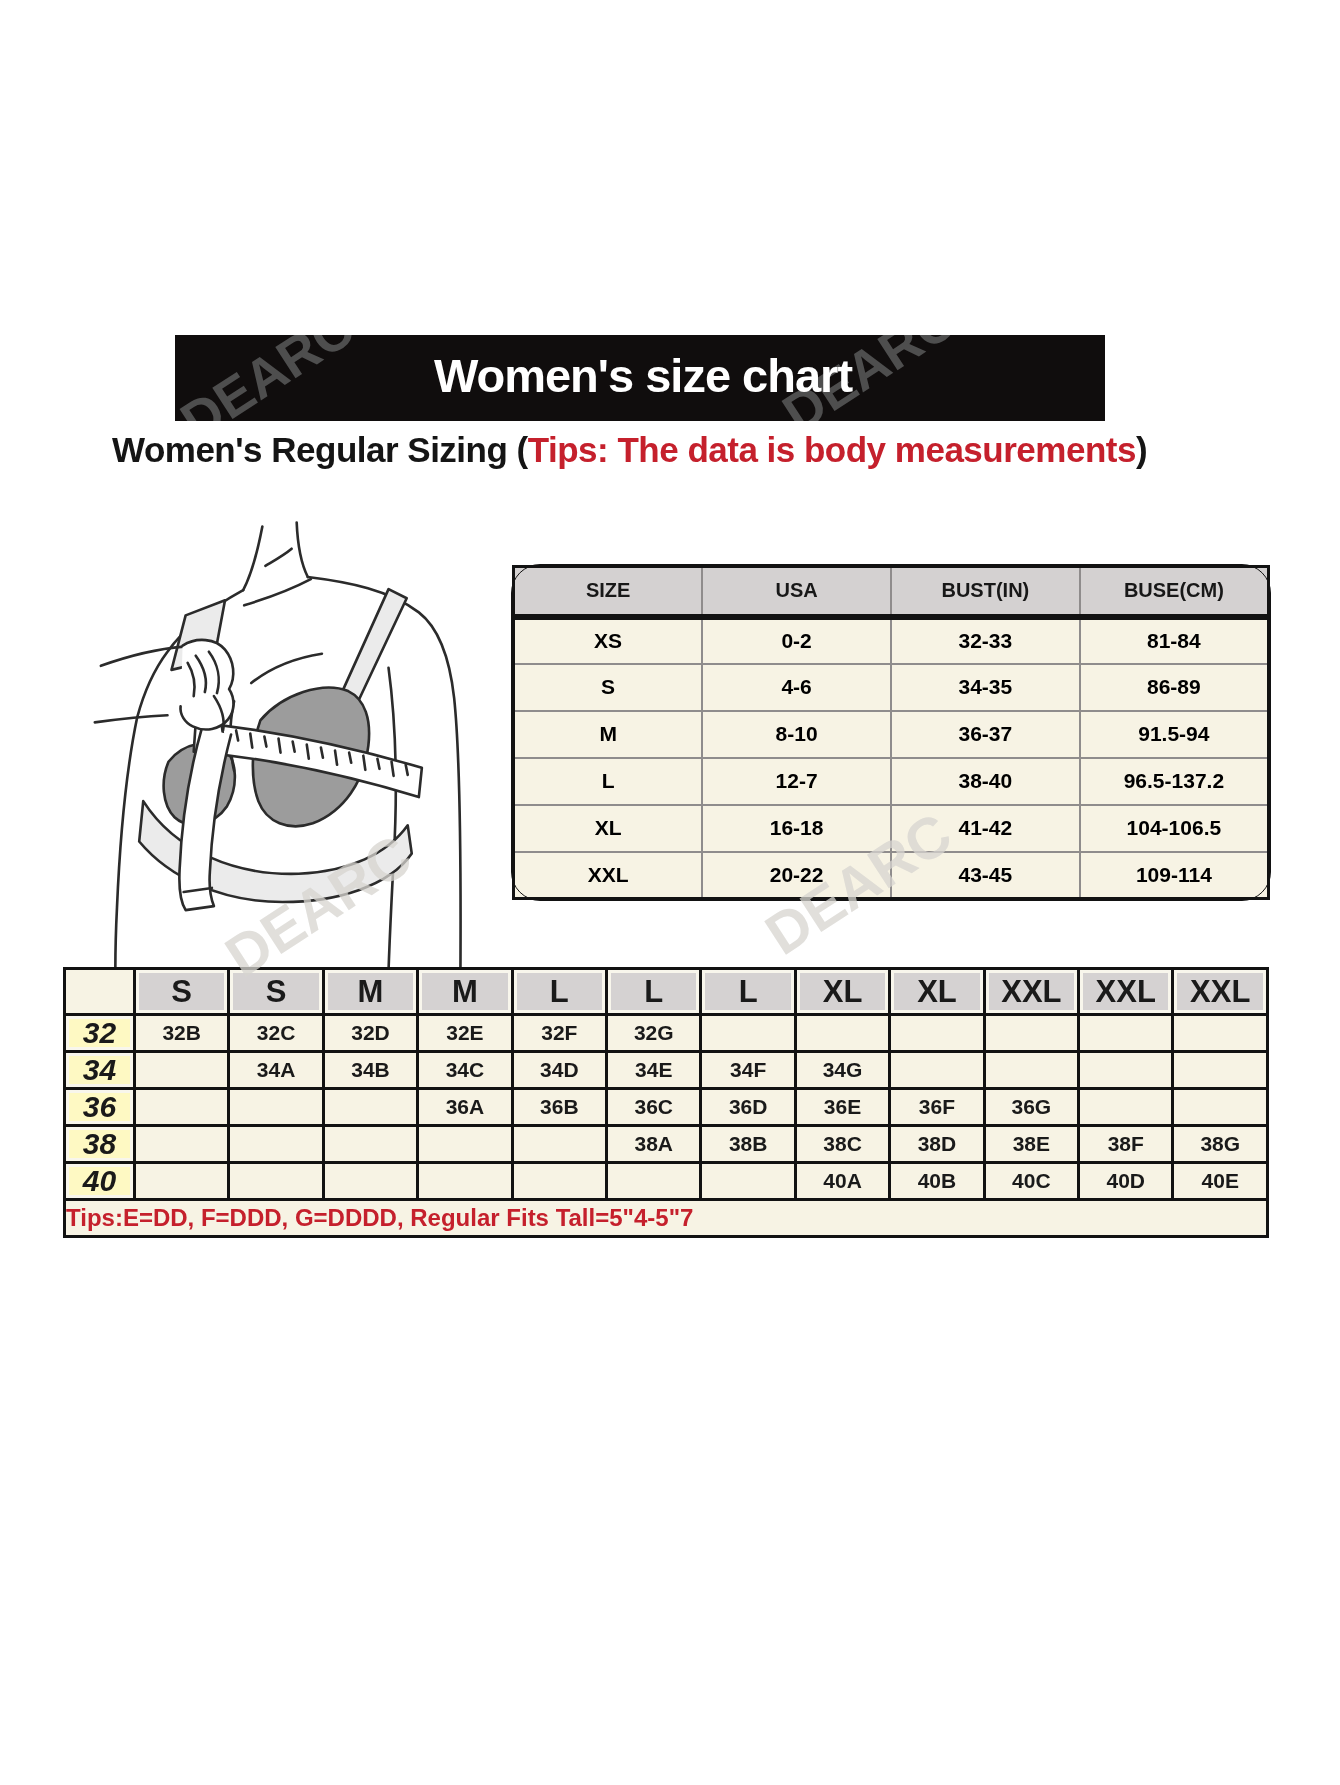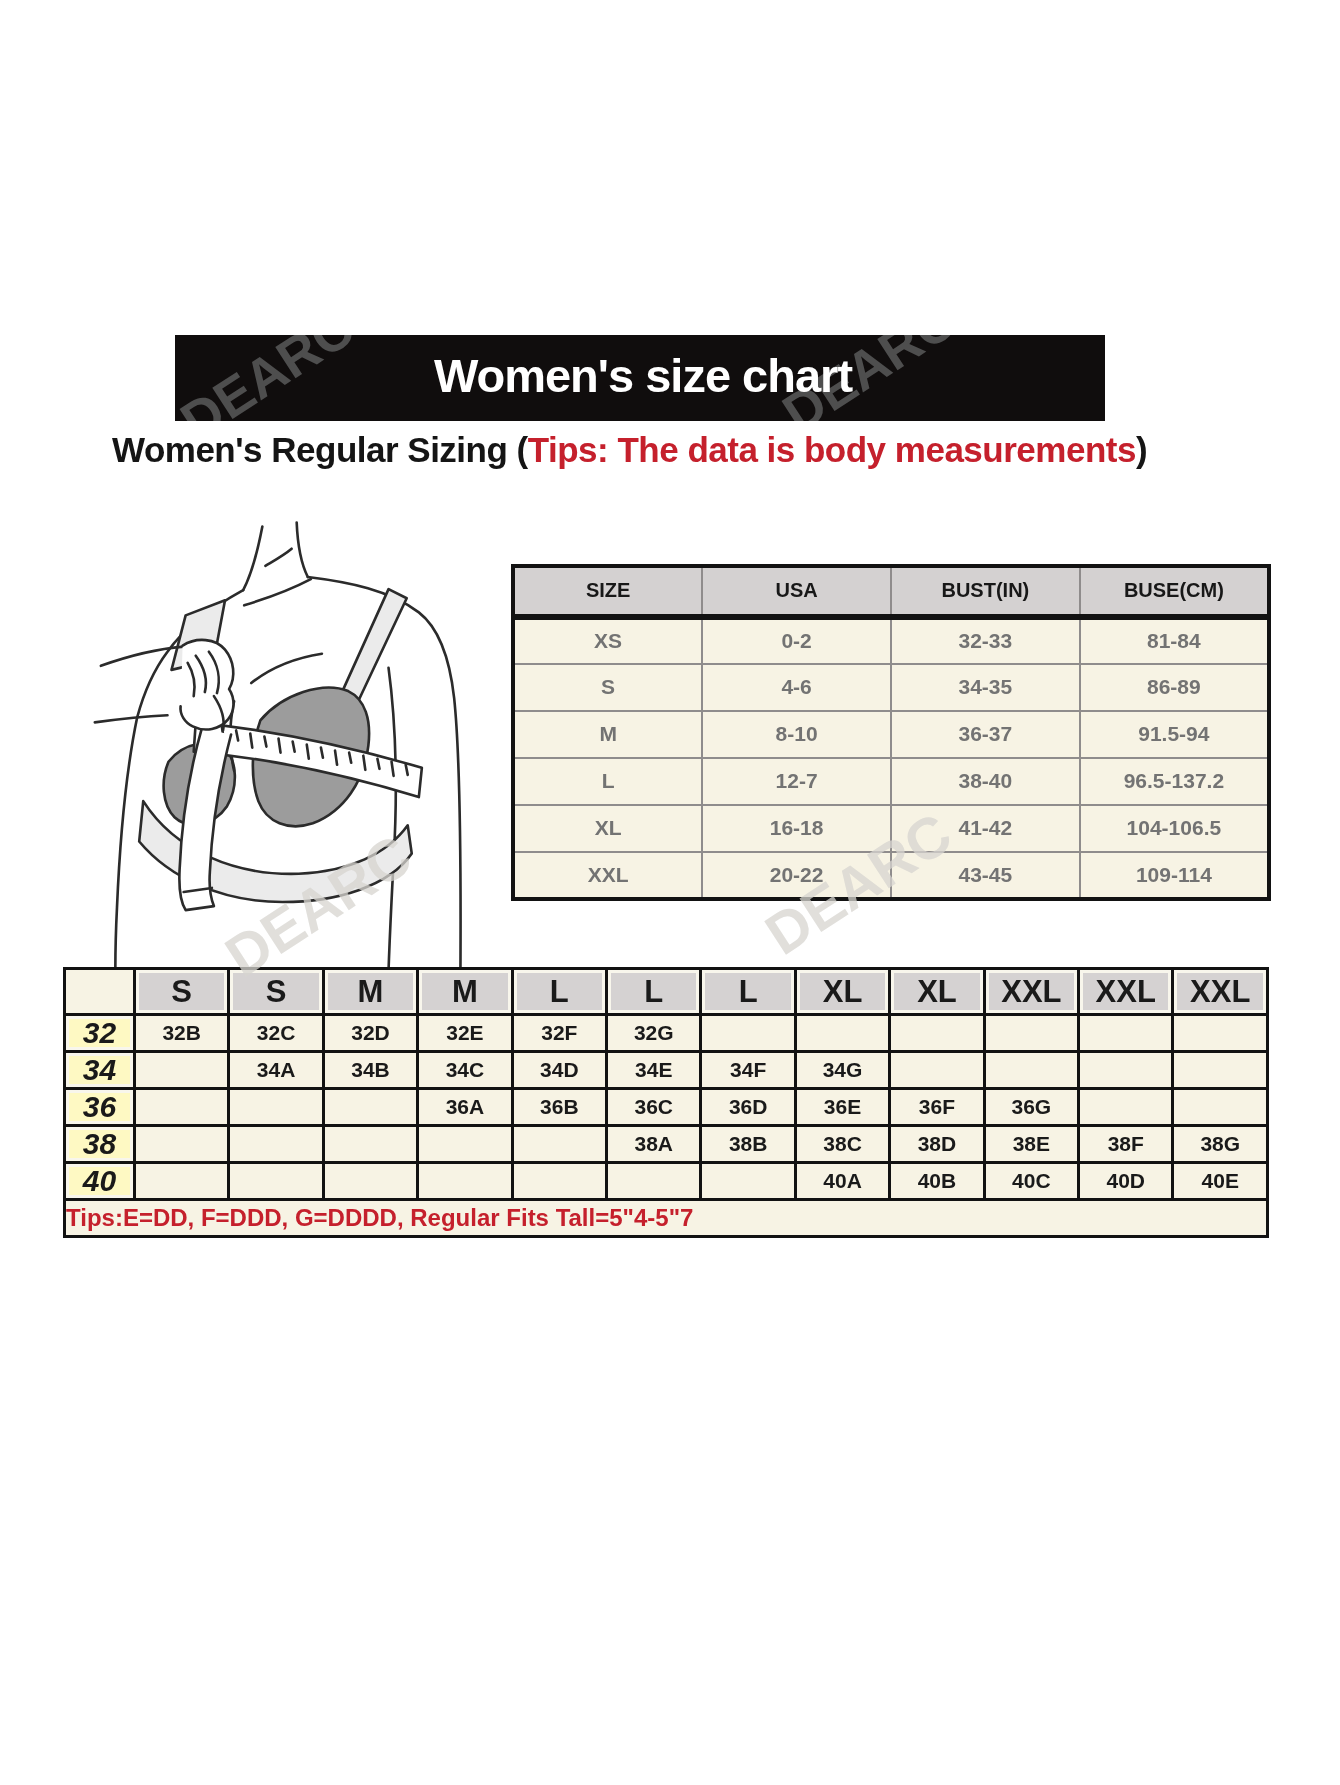--- a/index.html
+++ b/index.html
@@ -21,25 +21,25 @@
   .subtitle { position:absolute; left:112px; top:430px; width:1180px;
               font-size:35px; font-weight:bold; color:#151515; letter-spacing:-0.5px; }
   .subtitle .red { color:#c5202c;text-align:center; }
 
   
   .illustration { position:absolute; left:82px; top:468px; width:390px; height:535px; }
   .illustration svg { width:100%; height:100%; }
 
   
   .size-table { position:absolute; left:512px; top:565px; width:758px;
-                border-collapse:collapse; table-layout:fixed; }
+                border-collapse:collapse; table-layout:fixed;border-radius:28px; }
   .size-table th, .size-table td { border:2px solid #8f8c8c; text-align:center; vertical-align:middle; }
   .size-table th { background:#d4d1d1; height:50px; font-size:20px; font-weight:bold;
                    color:#181818; border-bottom:6px solid #121212; }
-  .size-table td { background:#f7f3e4; height:47px; font-size:21px; font-weight:bold; color:#737373; }
+  .size-table td { background:#f7f3e4; height:47px; font-size:21px; font-weight:bold; color:#000000; }
   .size-table { border:3px solid #121212; outline:1px solid #121212; }
 
   
   .bra-table { position:absolute; left:63px; top:967px; width:1206px;
                border-collapse:collapse; table-layout:fixed; }
   .bra-table th, .bra-table td { border:3px solid #121212; text-align:center; vertical-align:middle;
                                  overflow:hidden; }
   .bra-table col.label-col { width:70px; }
   .bra-table th { background:#d5d2d2; height:46px; font-size:31px; font-weight:bold; color:#1a1a1a;
                   box-shadow:inset 0 0 0 3px #f8f6ec; }

